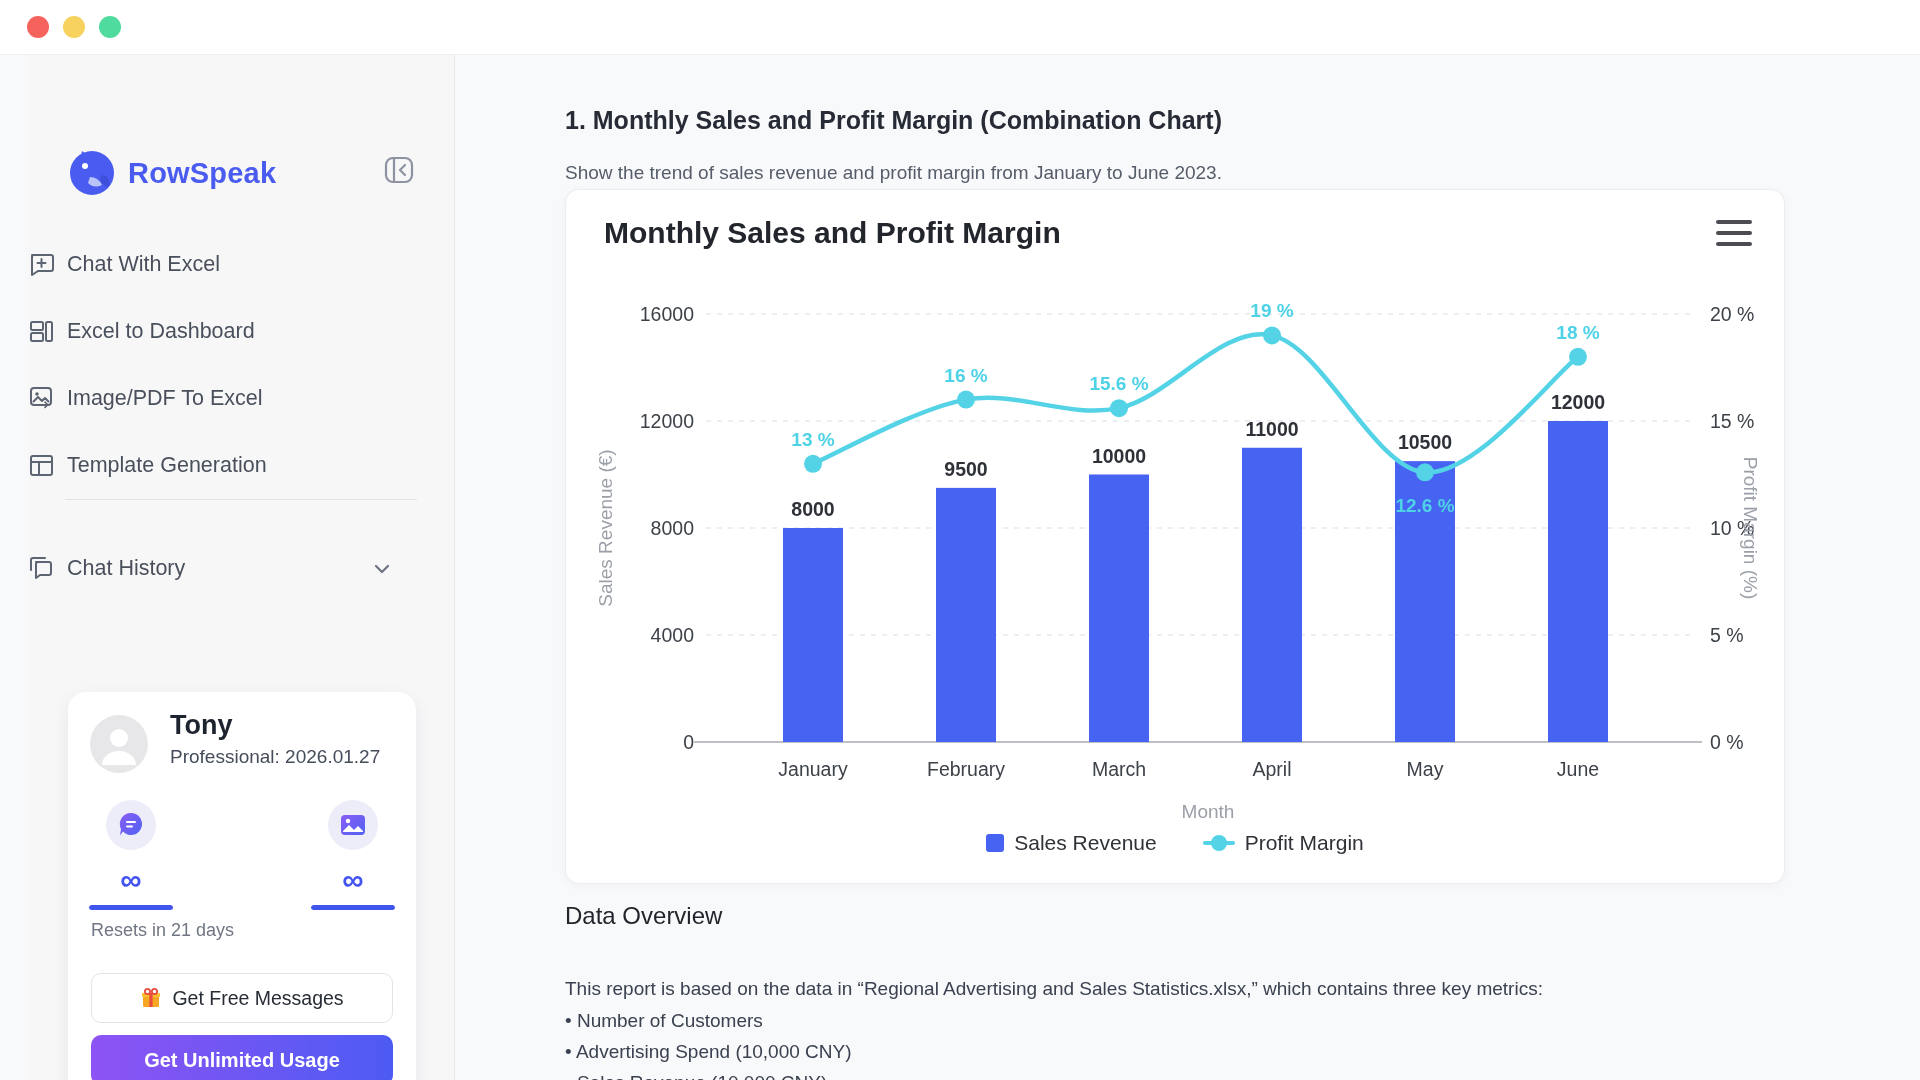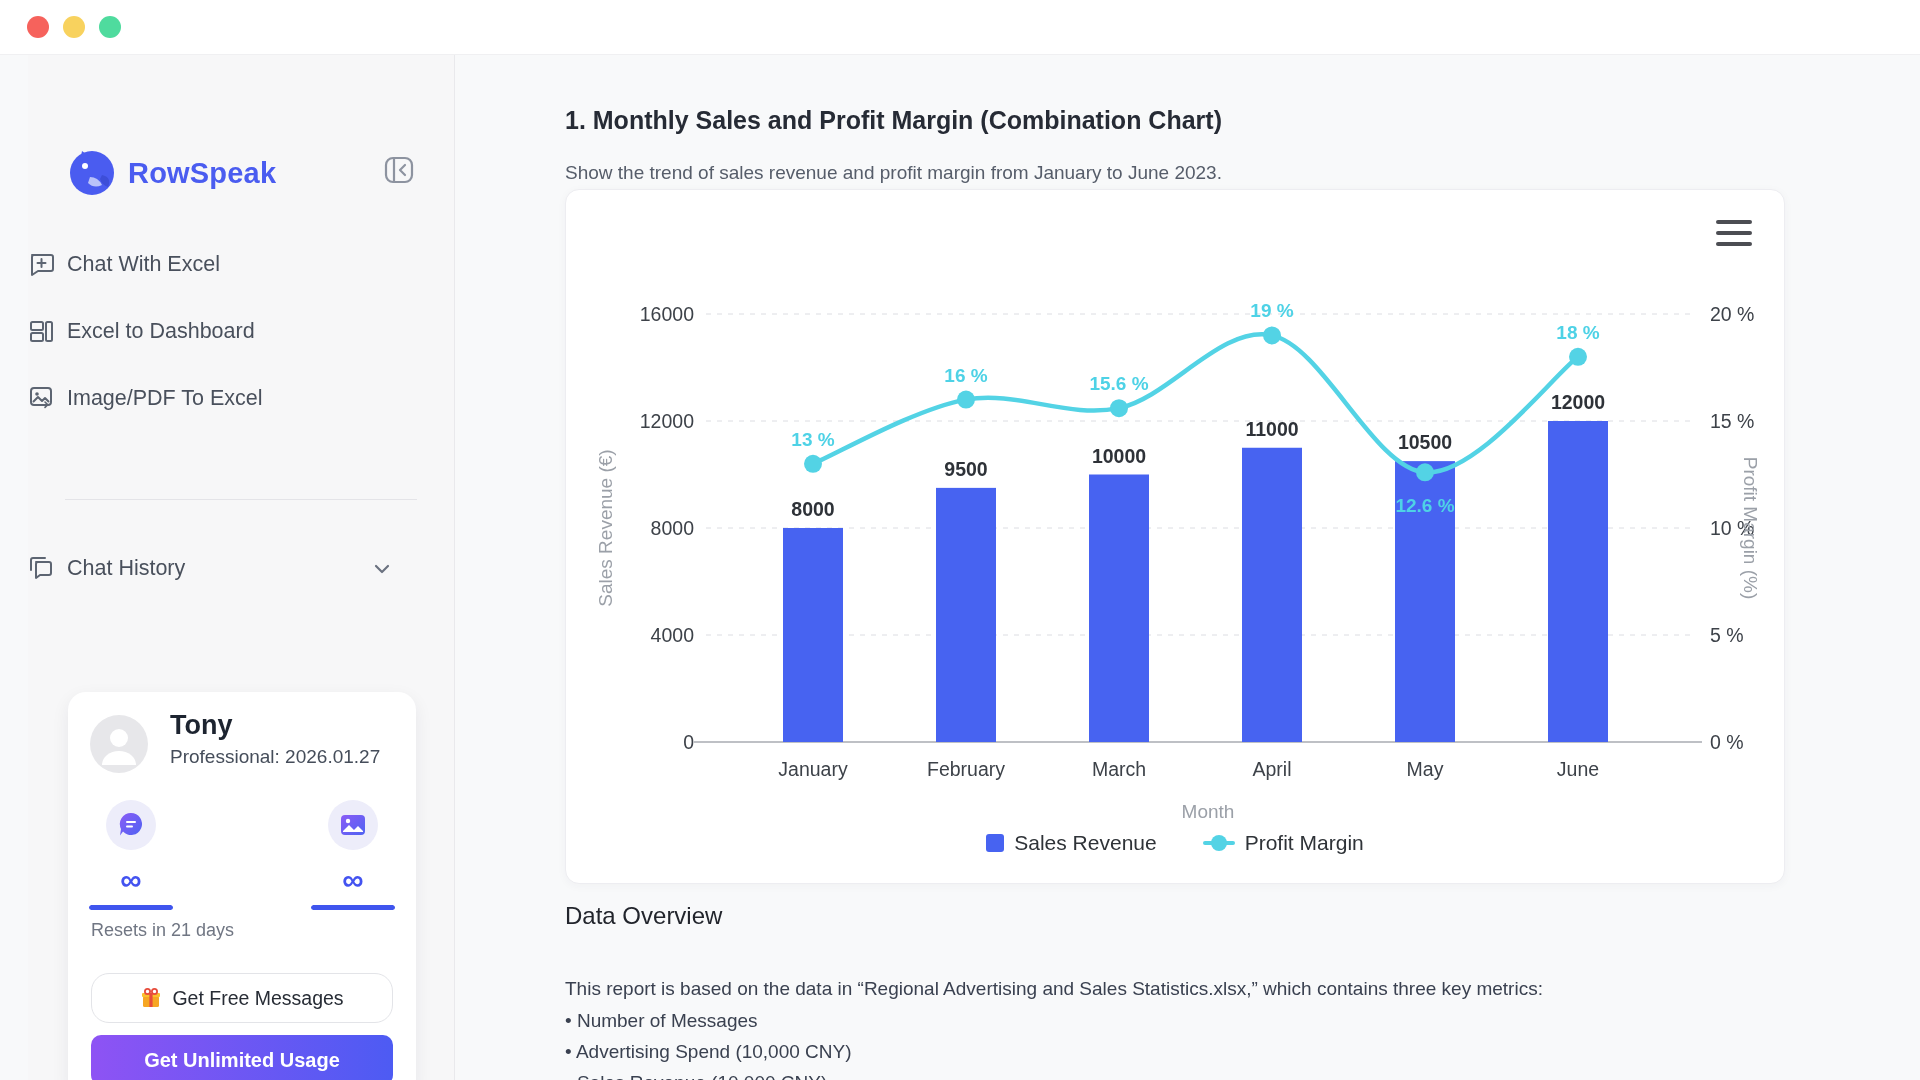--- a/index.html
+++ b/index.html
@@ -31,21 +31,21 @@
   .u-name { position:absolute; left:102px; top:18px; font-size:27px; font-weight:bold; color:#1d2430; }
   .u-plan { position:absolute; left:102px; top:54px; font-size:19px; color:#454d5a; }
   .stats { position:absolute; left:0; top:108px; width:348px; display:flex; justify-content:space-between; padding:0 21px; }
   .stat { width:84px; display:flex; flex-direction:column; align-items:center; }
   .stat-circle { width:50px; height:50px; border-radius:50%; background:#ededfa; display:flex; align-items:center; justify-content:center; }
   .stat-value { margin-top:14px; font-size:30px; font-weight:bold; color:#4353f0; line-height:32px; }
   .stat-bar { margin-top:9px; width:84px; height:4.5px; border-radius:3px; background:#e3e4f7; overflow:hidden; }
   .stat-bar .fill { height:100%; background:#3f55ee; border-radius:3px; }
   .resets { position:absolute; left:23px; top:228px; font-size:18px; color:#70768
 3; color:#707683; }
-  .btn-free { position:absolute; left:23px; top:281px; width:302px; height:50px; background:#ffffff; border:1px solid #e3e4e8; border-radius:18px; font-size:19.5px; color:#272c35; display:flex; align-items:center; justify-content:center; gap:10px; cursor:pointer; font-family:inherit; }
+  .btn-free { position:absolute; left:23px; top:281px; width:302px; height:50px; background:#ffffff; border:1px solid #e3e4e8; border-radius:10px; font-size:19.5px; color:#272c35; display:flex; align-items:center; justify-content:center; gap:10px; cursor:pointer; font-family:inherit; }
   .btn-upgrade { position:absolute; left:23px; top:343px; width:302px; height:50px; border:none; border-radius:10px; background:linear-gradient(90deg,#8e53f4,#4d5bf3); font-size:20px; font-weight:bold; color:#ffffff; display:flex; align-items:center; justify-content:center; cursor:pointer; font-family:inherit; }
 
   
   .main-heading { position:absolute; left:565px; top:106px; font-size:25px; font-weight:bold; color:#262b35; }
   .main-subheading { position:absolute; left:565px; top:150px; font-size:19px; color:#565d6a;margin-top:12px; }
 
   .chart-card { position:absolute; left:565px; top:189px; width:1220px; height:695px; background:#ffffff; border:1px solid #ededf1; border-radius:14px; box-shadow:0 2px 10px rgba(40,45,70,.04); }
   .chart-title { position:absolute; left:38px; top:26px; font-size:30px; font-weight:bold; color:#22252c; }
   .hamburger { position:absolute; right:32px; top:30px; width:36px; height:26px; display:flex; flex-direction:column; justify-content:space-between; cursor:pointer; background:none; border:none; padding:0; }
   .hamburger span { display:block; height:3.6px; border-radius:2px; background:#4c4d53; }
@@ -119,20 +119,28 @@
       <span class="lbl">Excel to Dashboard</span>
     </div>
     <div class="menu-item">
       <svg width="27" height="27" viewBox="0 0 27 27">
         <rect x="3" y="3" width="20" height="17" rx="3" fill="none" stroke="#5d6572" stroke-width="2"></rect>
         <circle cx="9" cy="9" r="1.8" fill="#5d6572"></circle>
         <path d="M 5 17 l 5 -5 l 4 4 l 3 -3 l 4 4" fill="none" stroke="#5d6572" stroke-width="2" stroke-linejoin="round"></path>
         <path d="M 14 23 h 9 m -3 -3 l 3 3 l -3 3" transform="translate(-1,-1) scale(0.9)" fill="none" stroke="#5d6572" stroke-width="1.8" stroke-linecap="round"></path>
       </svg>
       <span class="lbl">Image/PDF To Excel</span>
+    </div>
+    <div class="menu-item">
+      <svg width="27" height="27" viewBox="0 0 27 27">
+        <rect x="3" y="4" width="21" height="19" rx="2" fill="none" stroke="#5d6572" stroke-width="2"></rect>
+        <line x1="3" y1="10" x2="24" y2="10" stroke="#5d6572" stroke-width="2"></line>
+        <line x1="11" y1="10" x2="11" y2="23" stroke="#5d6572" stroke-width="2"></line>
+      </svg>
+      <span class="lbl">Template Generation</span>
     </div>
   </div>
 
   <div class="divider"></div>
 
   <div class="history-row">
     <svg width="27" height="27" viewBox="0 0 27 27">
       <path d="M 8 7 h 13 a 2 2 0 0 1 2 2 v 9 a 2 2 0 0 1 -2 2 h -9 l -4 3 v -14 a 2 2 0 0 1 2 -2 z" fill="none" stroke="#5d6572" stroke-width="2" stroke-linejoin="round"></path>
       <path d="M 5 16 v -10 a 2 2 0 0 1 2 -2 h 12" fill="none" stroke="#5d6572" stroke-width="2" stroke-linecap="round" transform="translate(-2,-1)"></path>
     </svg>
@@ -260,20 +268,21 @@
       <circle cx="553" cy="218.15999999999997" r="9" fill="#53d3e5"></circle>
       <text x="553" y="200.15999999999997" text-anchor="middle" class="pctlabel">15.6 %</text>
       <circle cx="706" cy="145.40000000000003" r="9" fill="#53d3e5"></circle>
       <text x="706" y="127.40000000000003" text-anchor="middle" class="pctlabel">19 %</text>
       <circle cx="859" cy="282.36" r="9" fill="#53d3e5"></circle>
       <text x="859" y="322.36" text-anchor="middle" class="pctlabel">12.6 %</text>
       <circle cx="1012" cy="166.8" r="9" fill="#53d3e5"></circle>
       <text x="1012" y="148.8" text-anchor="middle" class="pctlabel">18 %</text>
       <text x="642" y="628" text-anchor="middle" class="axisname">Month</text>
     </svg>
+  <div class="chart-title">Monthly Sales and Profit Margin</div>
   <button class="hamburger">
     <span></span>
       <span></span>
       <span></span>
   </button>
   <div class="legend">
     <div class="legend-item">
       <span class="sq"></span>
       <span class="txt">Sales Revenue</span>
     </div>
@@ -283,16 +292,16 @@
           <span class="dot"></span>
         </span>
       <span class="txt">Profit Margin</span>
     </div>
   </div>
 </div>
 
 <div class="overview-title">Data Overview</div>
 <div class="overview-intro">This report is based on the data in “Regional Advertising and Sales Statistics.xlsx,” which contains three key metrics:</div>
 <ul class="overview-bullets">
-  <li>Number of Messages</li>
+  <li>Number of Customers</li>
   <li>Advertising Spend (10,000 CNY)</li>
   <li>Sales Revenue (10,000 CNY)</li>
 </ul>
 
 </body></html>

